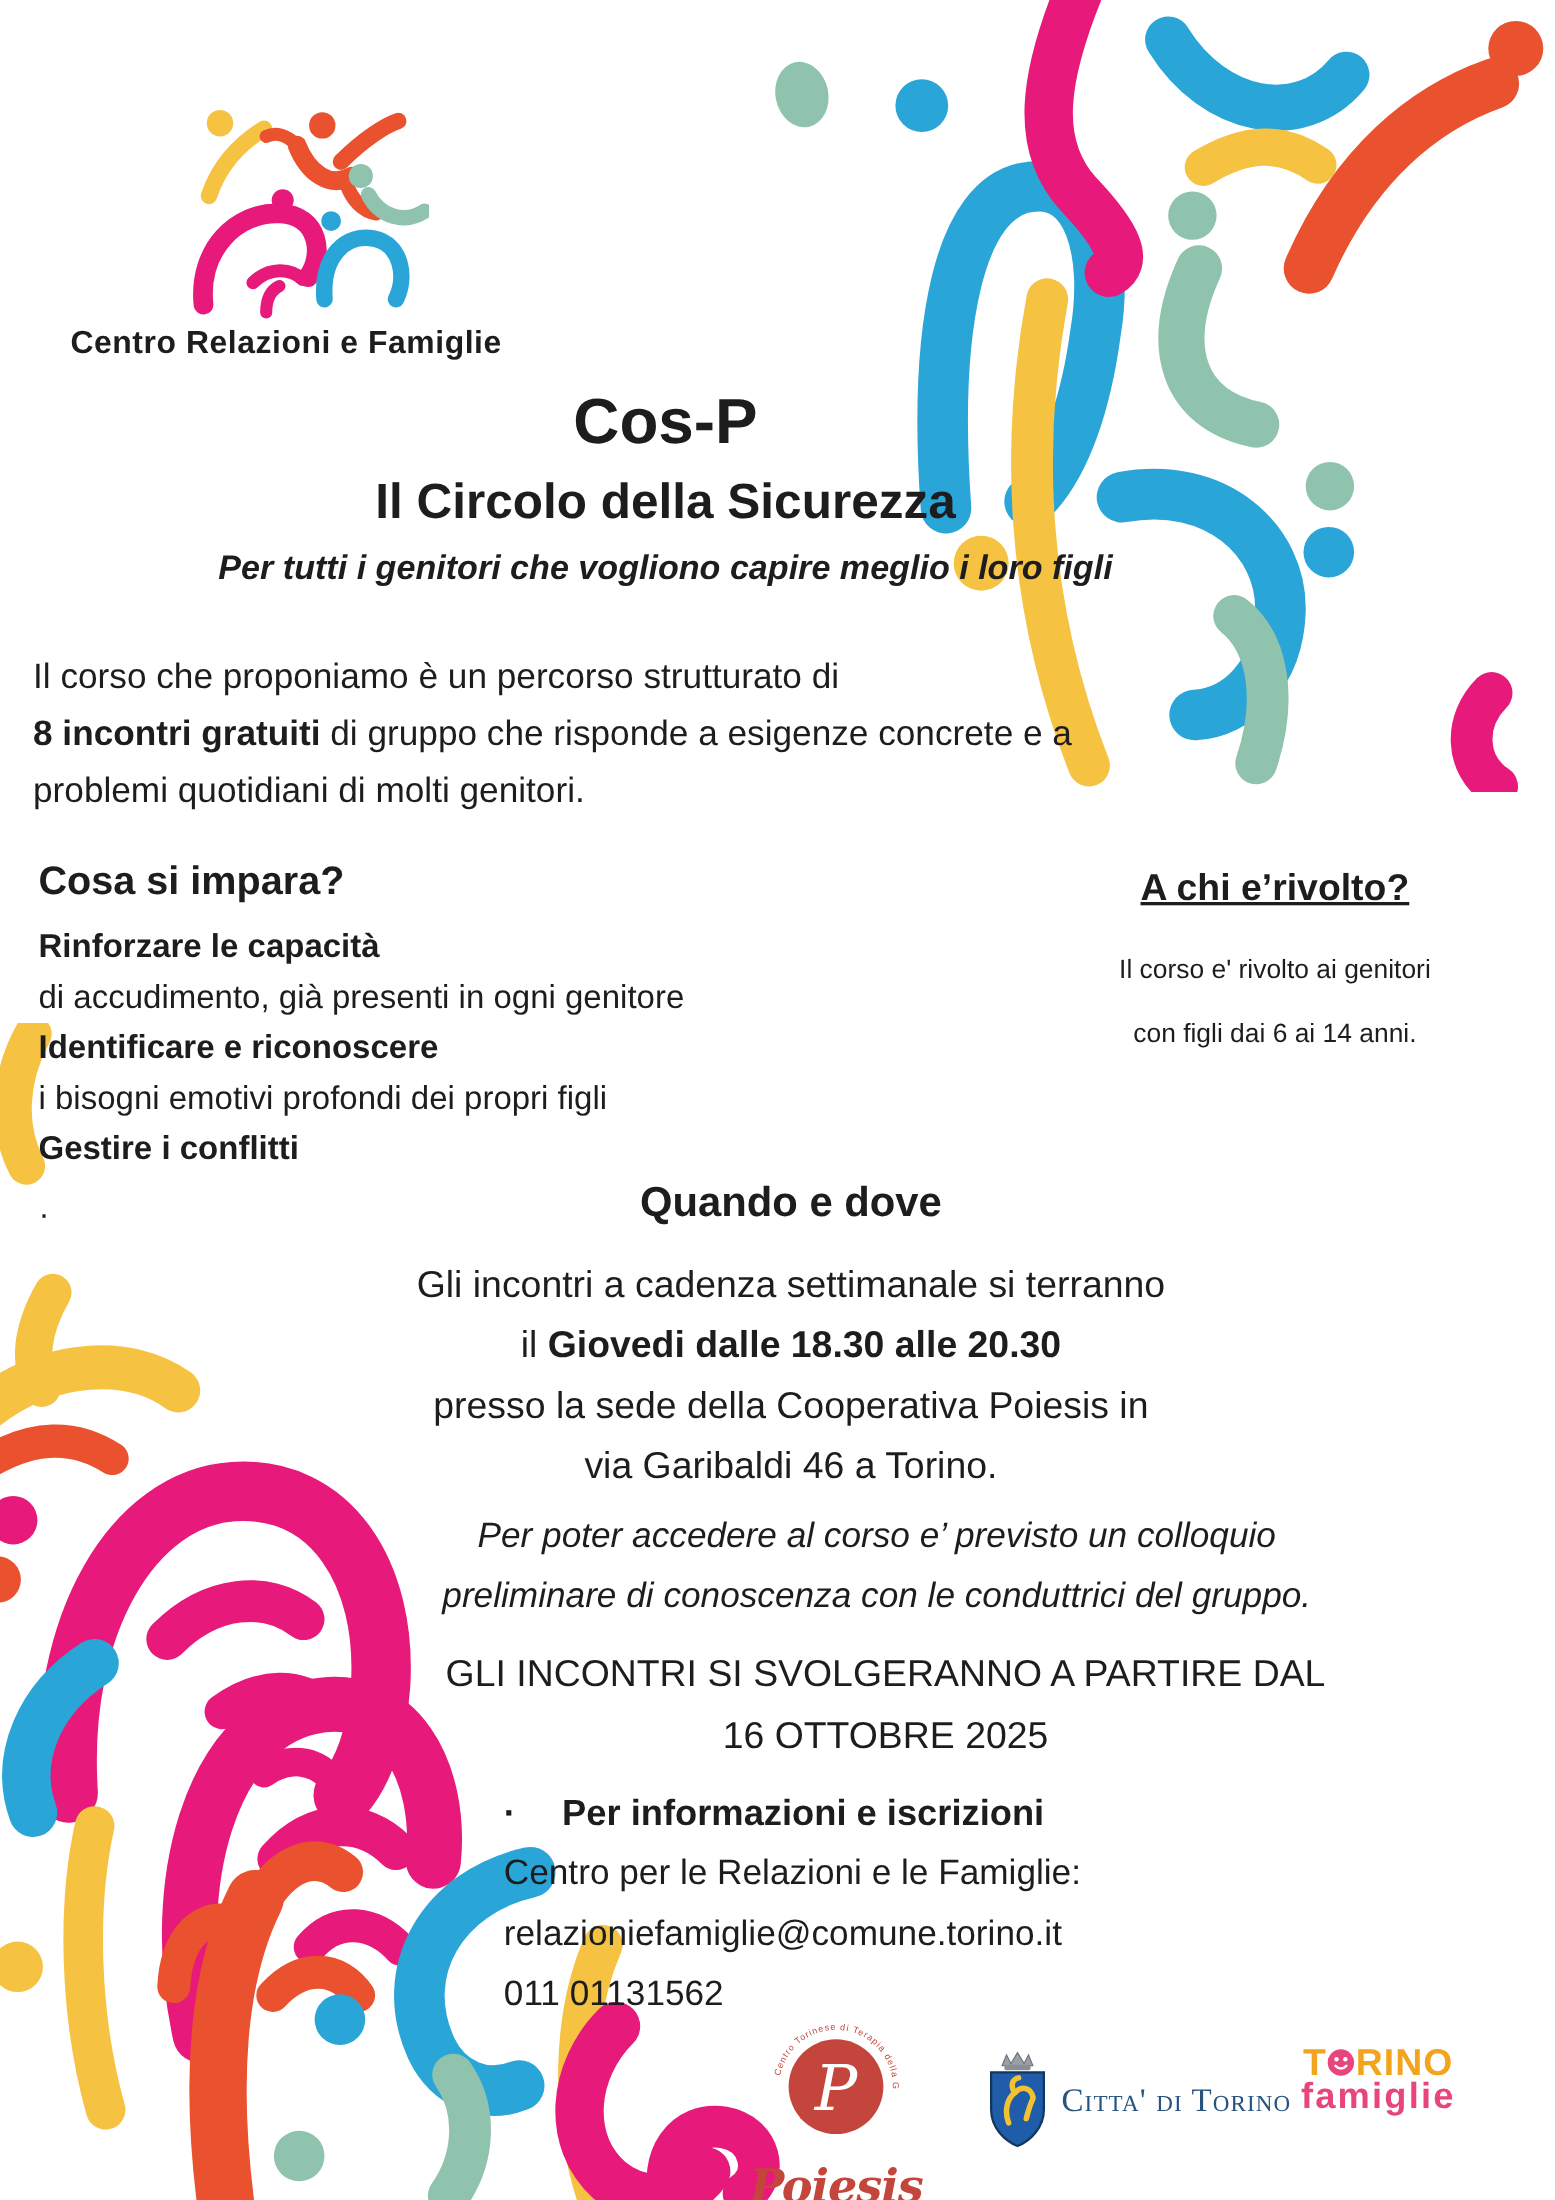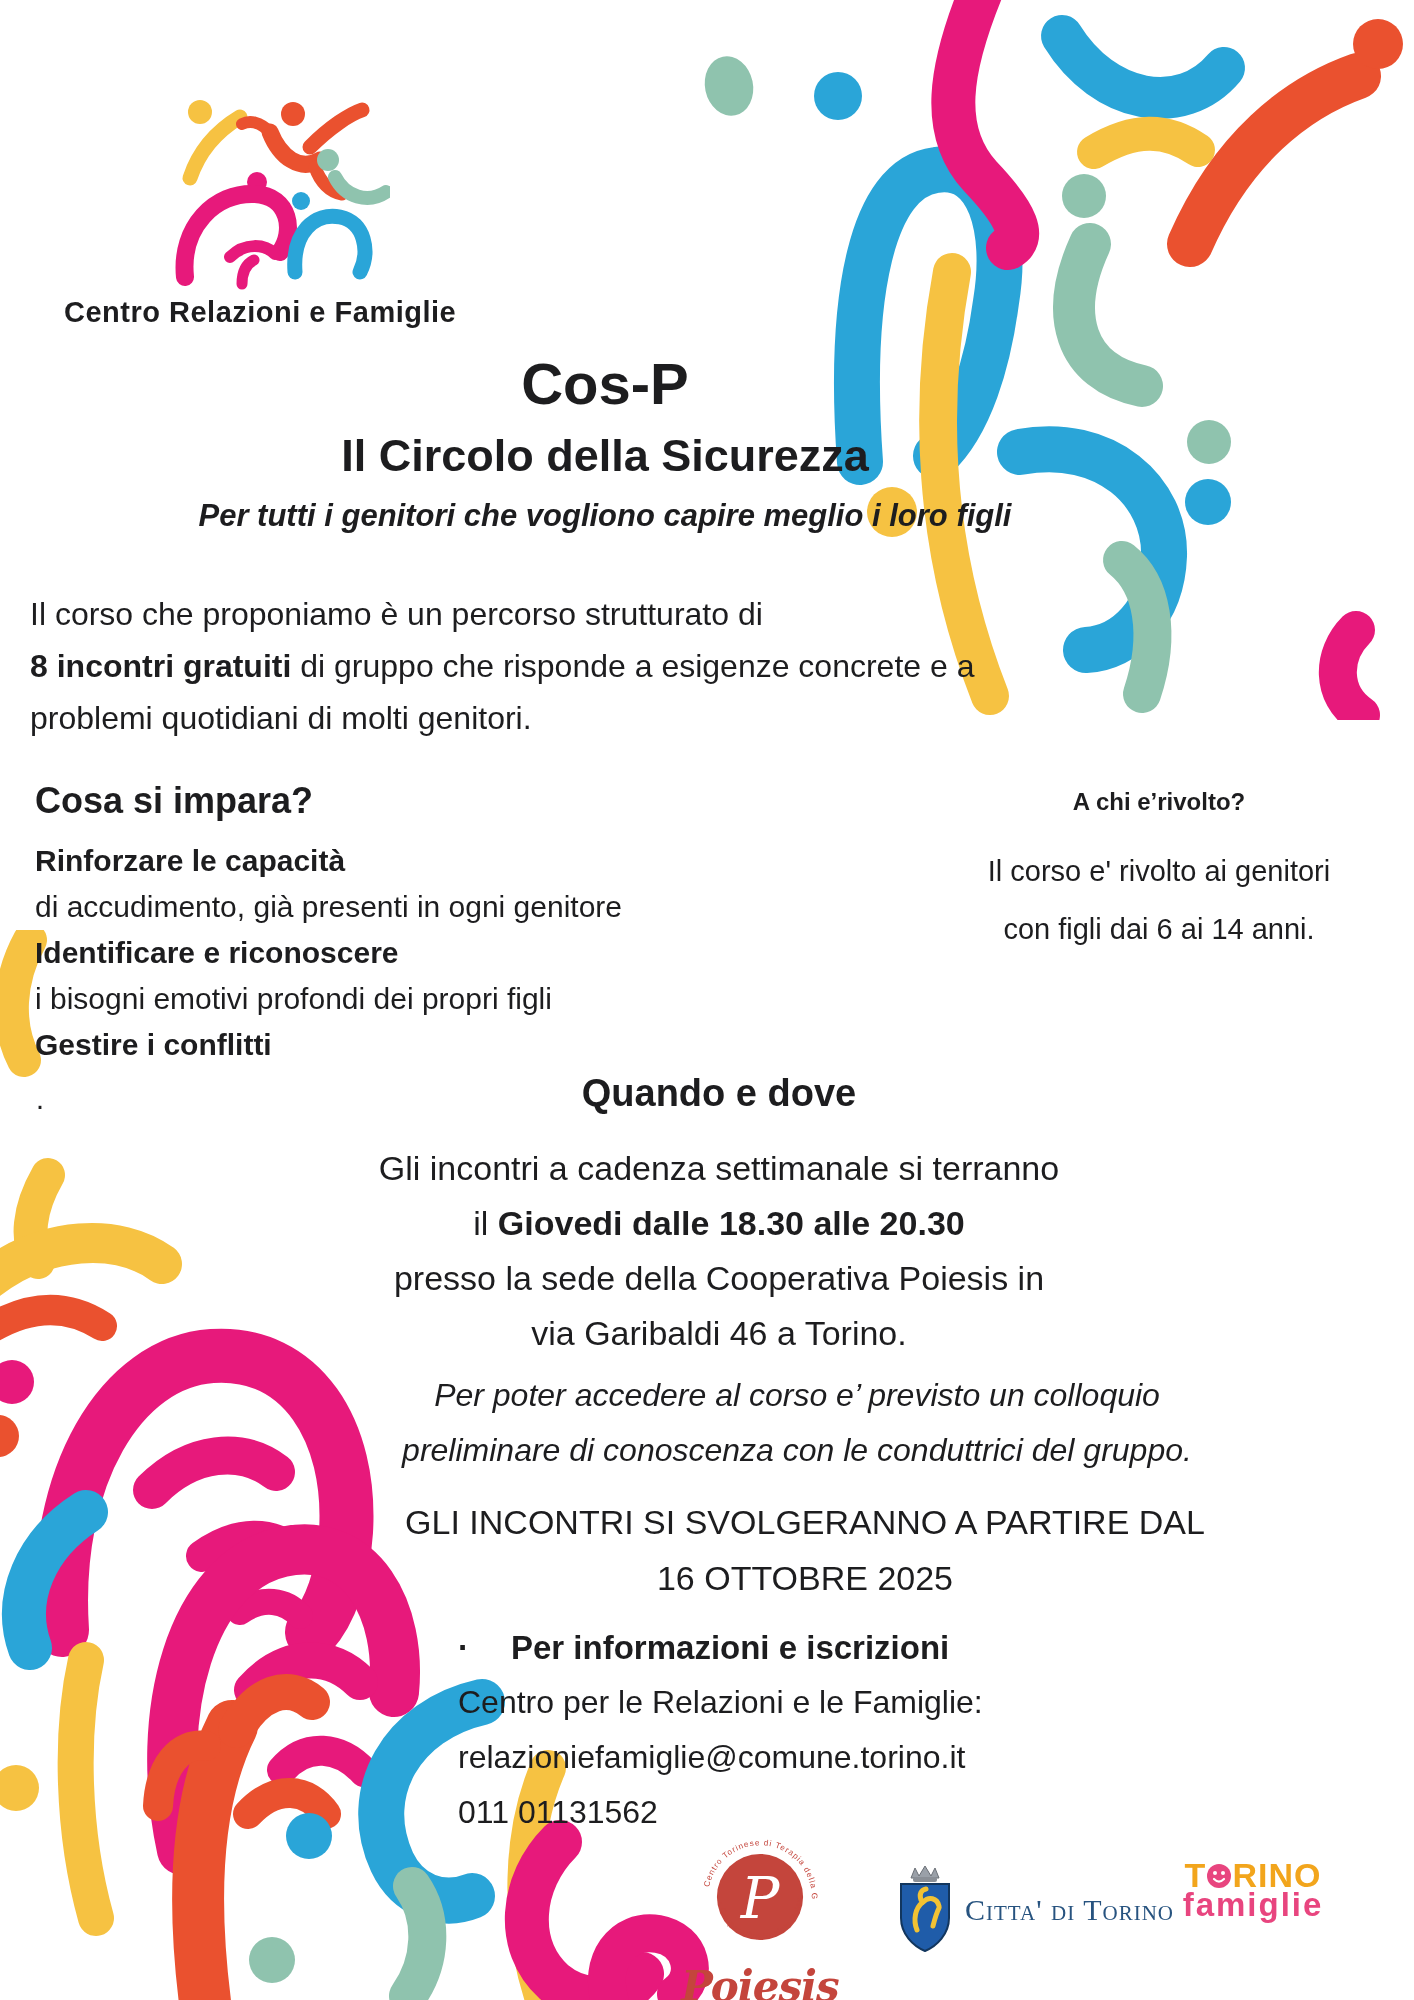--- a/index.html
+++ b/index.html
@@ -25,22 +25,22 @@
 
   .intro{position:absolute; left:30px; top:588px; width:1150px; text-align:left; font-size:32px; line-height:52px;}
 
   .learn{position:absolute; left:35px; top:780px; width:660px;}
   .learn-heading{font-size:36px; font-weight:bold; margin-bottom:16px;}
   .learn-line{font-size:30px; line-height:46px;}
   .learn-line.bold{font-weight:bold;}
   .stray-dot{font-size:30px; margin-top:22px; line-height:30px;}
 
   .audience{position:absolute; left:920px; top:788px; width:478px; text-align:center;}
-  .aud-heading{font-size:24px; font-weight:bold; margin-bottom:26px;}
-  .aud-line{font-size:29px; line-height:58px;}
+  .aud-heading{font-size:34px; font-weight:bold; margin-bottom:26px;text-decoration:underline;}
+  .aud-line{font-size:24px; line-height:58px;}
 
   .when{position:absolute; left:12px; top:1072px; width:1414px; text-align:center;}
   .when-heading{font-size:38px; font-weight:bold; margin-bottom:26px;}
   .when-line{font-size:34px; line-height:55px;}
 
   .note{position:absolute; left:180px; top:1368px; width:1234px; text-align:center; font-style:italic; font-size:32px; line-height:55px;}
 
   .start{position:absolute; left:196px; top:1494px; width:1218px; text-align:center; font-weight:normal; font-size:34px; line-height:56px;}
 
   .contact{position:absolute; right:56px; top:1620px; width:900px; text-align:left; font-size:32px; line-height:55px;}

